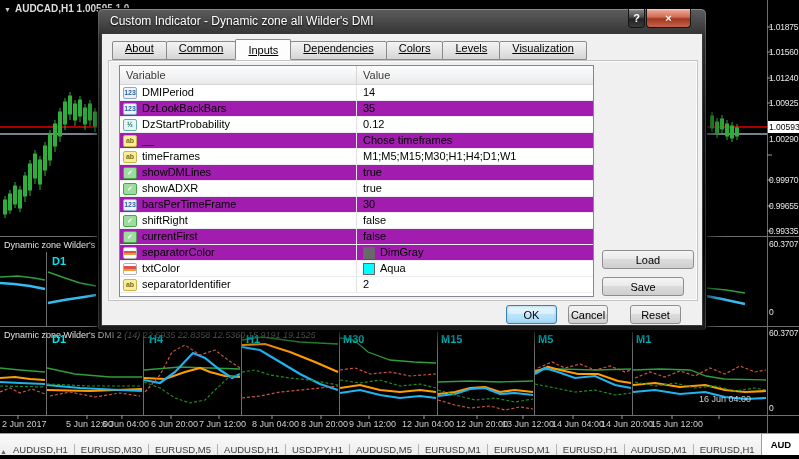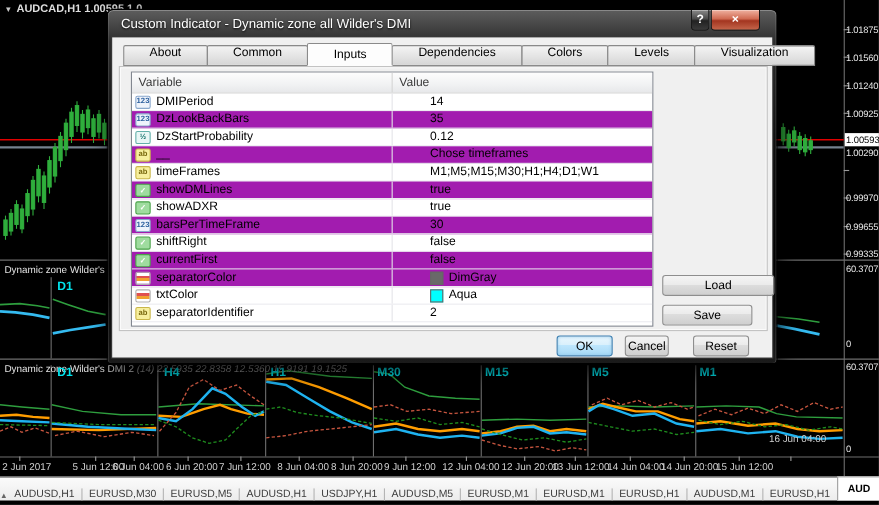--- a/index.html
+++ b/index.html
@@ -40,53 +40,53 @@
   .cap-btn { position:absolute; top:0; height:19px; border:1px solid #151515; border-top:none;
              border-radius:0 0 4px 4px; color:#fff; text-align:center; font:bold 11px "Liberation Sans",sans-serif;
              line-height:18px; box-shadow:inset 0 1px 0 rgba(255,255,255,.35); cursor:default; }
   .cap-help  { right:61px; width:17px; background:linear-gradient(#8b8b8b,#4a4a4a 45%,#222 55%,#3a3a3a); }
   .cap-close { right:15px; width:45px; background:linear-gradient(#f0b2a1,#d06a52 45%,#a33520 55%,#c4654a); }
 
   .client { position:absolute; left:4px; right:4px; top:25px; bottom:5px; background:#f0f0f0;
             box-shadow:0 0 0 1px #3a3a3a; }
 
   .tabs { position:absolute; left:10px; top:5px; height:21px; display:flex; align-items:flex-end; z-index:2; }
-  .tab { height:19px; line-height:18px; padding:0 23px; font:11px "Liberation Sans",sans-serif; color:#000;
+  .tab { height:19px; line-height:18px; padding:0 12px; font:11px "Liberation Sans",sans-serif; color:#000;
          background:linear-gradient(#f4f4f4,#e2e2e2 60%,#d5d5d5); border:1px solid #8a8a8a;
-         border-radius:2px 2px 0 0; margin-right:0; cursor:default; }
+         border-radius:2px 2px 0 0; margin-right:0; cursor:default;text-decoration:underline; }
   .tab + .tab { margin-left:-1px;margin-top:48px; }
   .tab.active { height:21px; line-height:20px; background:#fdfdfd; position:relative; z-index:3; border-bottom:1px solid #fdfdfd; }
 
   .page { position:absolute; left:6px; top:26px; width:590px; height:241px;
           background:#f0f0f0; border:1px solid #c3c3c3; box-shadow:inset 0 0 0 1px #fbfbfb; }
 
   .ptable { position:absolute; left:17px; top:31px; width:475px; height:232px; background:#fff;
             border:1px solid #828790; font:11px "Liberation Sans",sans-serif; overflow:hidden; }
   .thead { display:flex; height:19px; background:linear-gradient(#fdfdfd,#f1f2f3 60%,#e7e8ea);
            border-bottom:1px solid #d5d5d5; color:#3c3c3c; }
   .th { line-height:18px; padding-left:6px; }
   .th.c1 { width:237px; border-right:1px solid #d5d5d5; }
   .trow { display:flex; height:16px; line-height:15px; color:#000; border-bottom:1px solid #ececf0; }
   .trow.alt { background:#a21caf;text-align:center; }
   .cell.c1 { width:237px; display:flex; align-items:center; border-right:1px solid #e4e4e8; }
-  .cell.c2 { flex:1; padding-left:6px; display:flex; align-items:center;margin-left:28px; }
+  .cell.c2 { flex:1; padding-left:6px; display:flex; align-items:center; }
   .ic { display:inline-flex; width:14px; height:12px; margin:0 5px 0 3px; border-radius:2px;
         font:bold 7px "Liberation Sans",sans-serif; align-items:center; justify-content:center; flex:none; }
   .ic-int    { background:#eef3fb; border:1px solid #89a7cc; color:#2b5f9e; }
   .ic-double { background:#e8f6f5; border:1px solid #63b0aa; color:#0e6f68; }
   .ic-str    { background:#f7ef9e; border:1px solid #c9b64a; color:#7a6a10; }
   .ic-bool   { background:#9fdc9f; border:1px solid #4aa34a; color:#fff; }
   .ic-color  { background:linear-gradient(180deg,#fff 0 25%,#e05050 25% 50%,#f0a030 50% 75%,#fff 75%);
                border:1px solid #b0b0b0; }
   .swatch { display:inline-block; width:12px; height:12px; border:1px solid #666; margin-right:5px; flex:none; }
 
   .btn { position:absolute; height:19px; background:linear-gradient(#f4f4f4,#ebebeb 45%,#dddddd 46%,#cfcfcf);
          border:1px solid #8e8e8e; border-radius:3px; font:11px "Liberation Sans",sans-serif; color:#000;
          display:flex; align-items:center; justify-content:center; cursor:default; }
-  .btn-load { left:500px; top:216px; width:102px; }
+  .btn-load { left:500px; top:216px; width:92px; }
   .btn-save { left:500px; top:243px; width:82px; }
   .btn-ok     { left:404px; top:271px; width:51px; border-color:#3c7fb1;
                 background:linear-gradient(#eaf6fd,#d9f0fc 45%,#bee6fd 46%,#a7d9f5); box-shadow:inset 0 0 3px #8cc6ea; }
   .btn-cancel { left:466px; top:271px; width:40px; }
   .btn-reset  { left:528px; top:271px; width:51px; }
 </style>
 </head>
 <body>
 
 <div class="screen">

